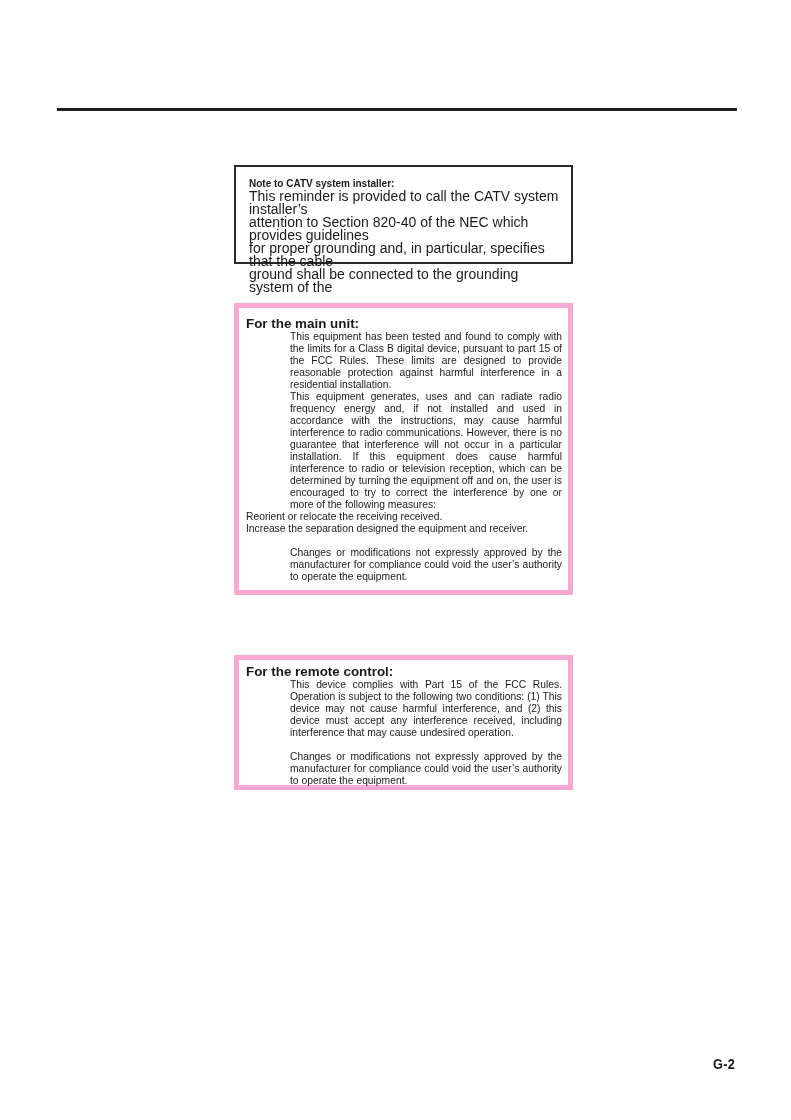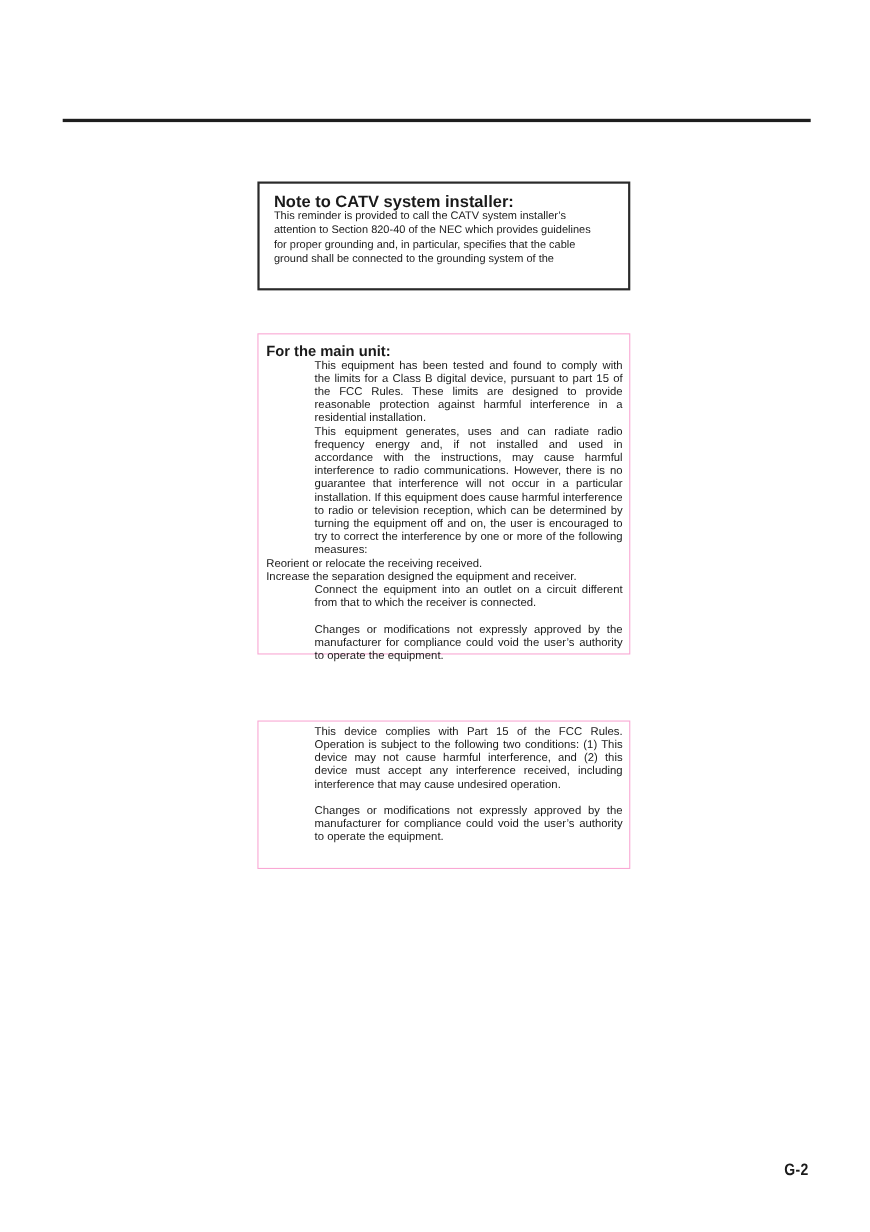--- a/index.html
+++ b/index.html
@@ -5,28 +5,28 @@
     html, body { margin: 0; padding: 0; }
     body {
       width: 791px; height: 1120px; background: #ffffff; position: relative;
       font-family: "Liberation Sans", sans-serif; color: #1a1a1a; overflow: hidden;
     }
     .rule {
       position: absolute; left: 57px; top: 108px; width: 680px; height: 3px; background: #1e1e1e;
     }
     .box {
       position: absolute; left: 234px; width: 339px; box-sizing: border-box;
-      border: 1px solid #f9a8d4; background: #fff;
+      border: 5px solid #f9a8d4; background: #fff;
     }
     #box-catv {
       top: 165px; height: 99px; border: 2.5px solid #2a2a2a;
       padding: 10px 12px 0 13px;
     }
-    #box-catv .title { font-weight: bold; font-size: 15px; line-height: 13px; }
-    #box-catv .para { font-size: 10px; line-height: 13px; }
+    #box-catv .title { font-weight: bold; font-size: 10px; line-height: 13px; }
+    #box-catv .para { font-size: 14px; line-height: 13px; }
     #box-main { top: 303px; height: 292px; padding: 8px 6px 0 7px; }
     #box-remote { top: 655px; height: 135px; padding: 4px 6px 0 7px; }
     .box .heading { font-weight: bold; font-size: 13.4px; line-height: 15px; }
     .box .body { font-size: 10.3px; line-height: 12px; }
     .just { text-align: justify; text-align-last: left; margin-left: 44px; }
     .gap { height: 12px; }
     .page-num {
       position: absolute; left: 713px; top: 1055px; font-size: 15px; font-weight: bold;
       font-family: "Liberation Sans", sans-serif; color: #1a1a1a; transform: scaleX(0.85);
       transform-origin: left top; letter-spacing: 0.3px;
@@ -44,24 +44,24 @@
   <div class="para">for proper grounding and, in particular, specifies that the cable</div>
   <div class="para">ground shall be connected to the grounding system of the</div>
 </div>
 
 <div class="box" id="box-main">
   <div class="heading">For the main unit:</div>
   <div class="body just">This equipment has been tested and found to comply with the limits for a Class B digital device, pursuant to part 15 of the FCC Rules. These limits are designed to provide reasonable protection against harmful interference in a residential installation.</div>
   <div class="body just">This equipment generates, uses and can radiate radio frequency energy and, if not installed and used in accordance with the instructions, may cause harmful interference to radio communications. However, there is no guarantee that interference will not occur in a particular installation. If this equipment does cause harmful interference to radio or television reception, which can be determined by turning the equipment off and on, the user is encouraged to try to correct the interference by one or more of the following measures:</div>
   <div class="body">Reorient or relocate the receiving received.</div>
   <div class="body">Increase the separation designed the equipment and receiver.</div>
-  <div class="body just">Connect the equipment into an outlet on a circuit different from that to which the receiver is connected.</div>
   <div class="gap"></div>
   <div class="body just">Changes or modifications not expressly approved by the manufacturer for compliance could void the user’s authority to operate the equipment.</div>
 </div>
 
 <div class="box" id="box-remote">
+  <div class="heading">For the remote control:</div>
   <div class="body just">This device complies with Part 15 of the FCC Rules. Operation is subject to the following two conditions: (1) This device may not cause harmful interference, and (2) this device must accept any interference received, including interference that may cause undesired operation.</div>
   <div class="gap"></div>
   <div class="body just">Changes or modifications not expressly approved by the manufacturer for compliance could void the user’s authority to operate the equipment.</div>
 </div>
 
 <div class="page-num">G-2</div>
 
 </body></html>

